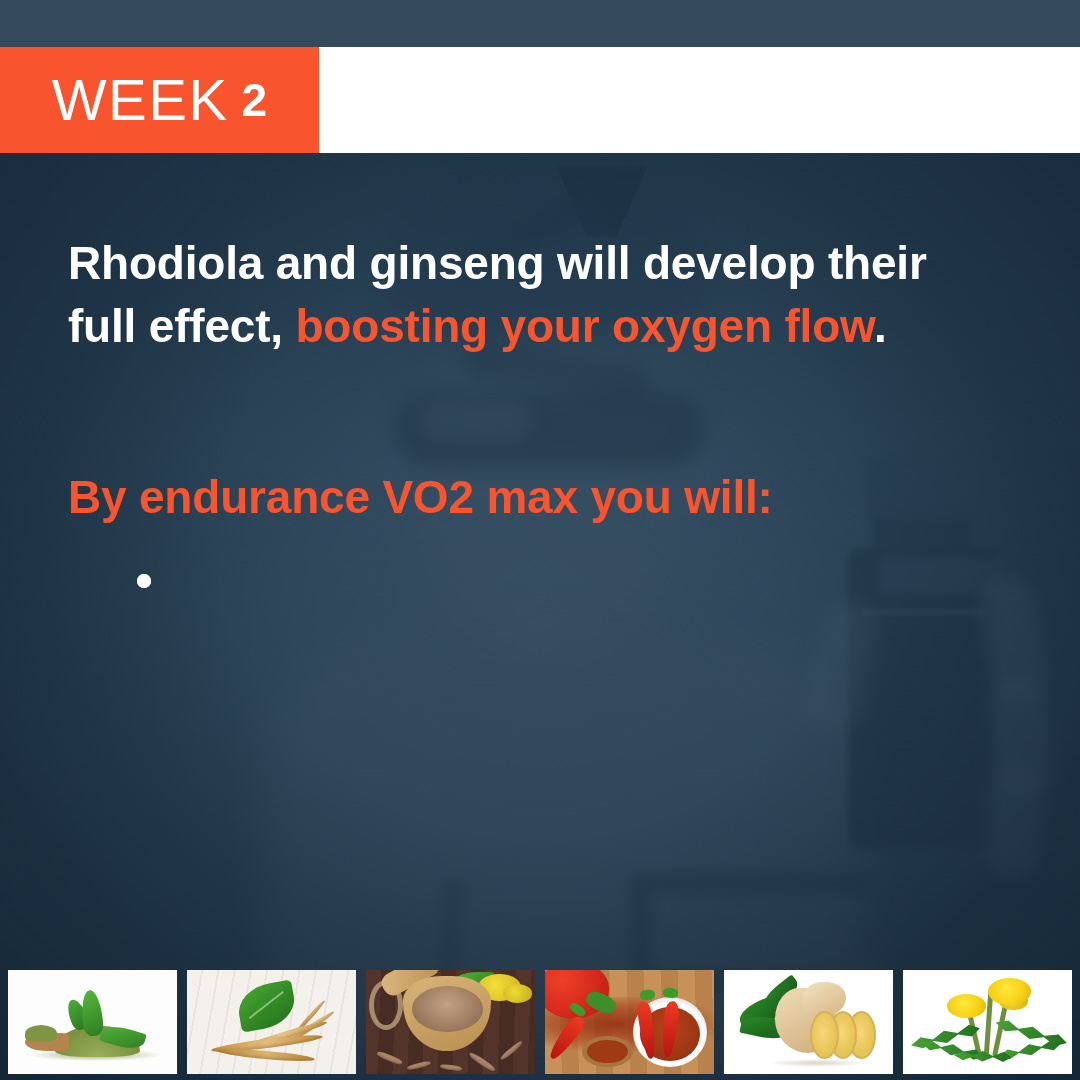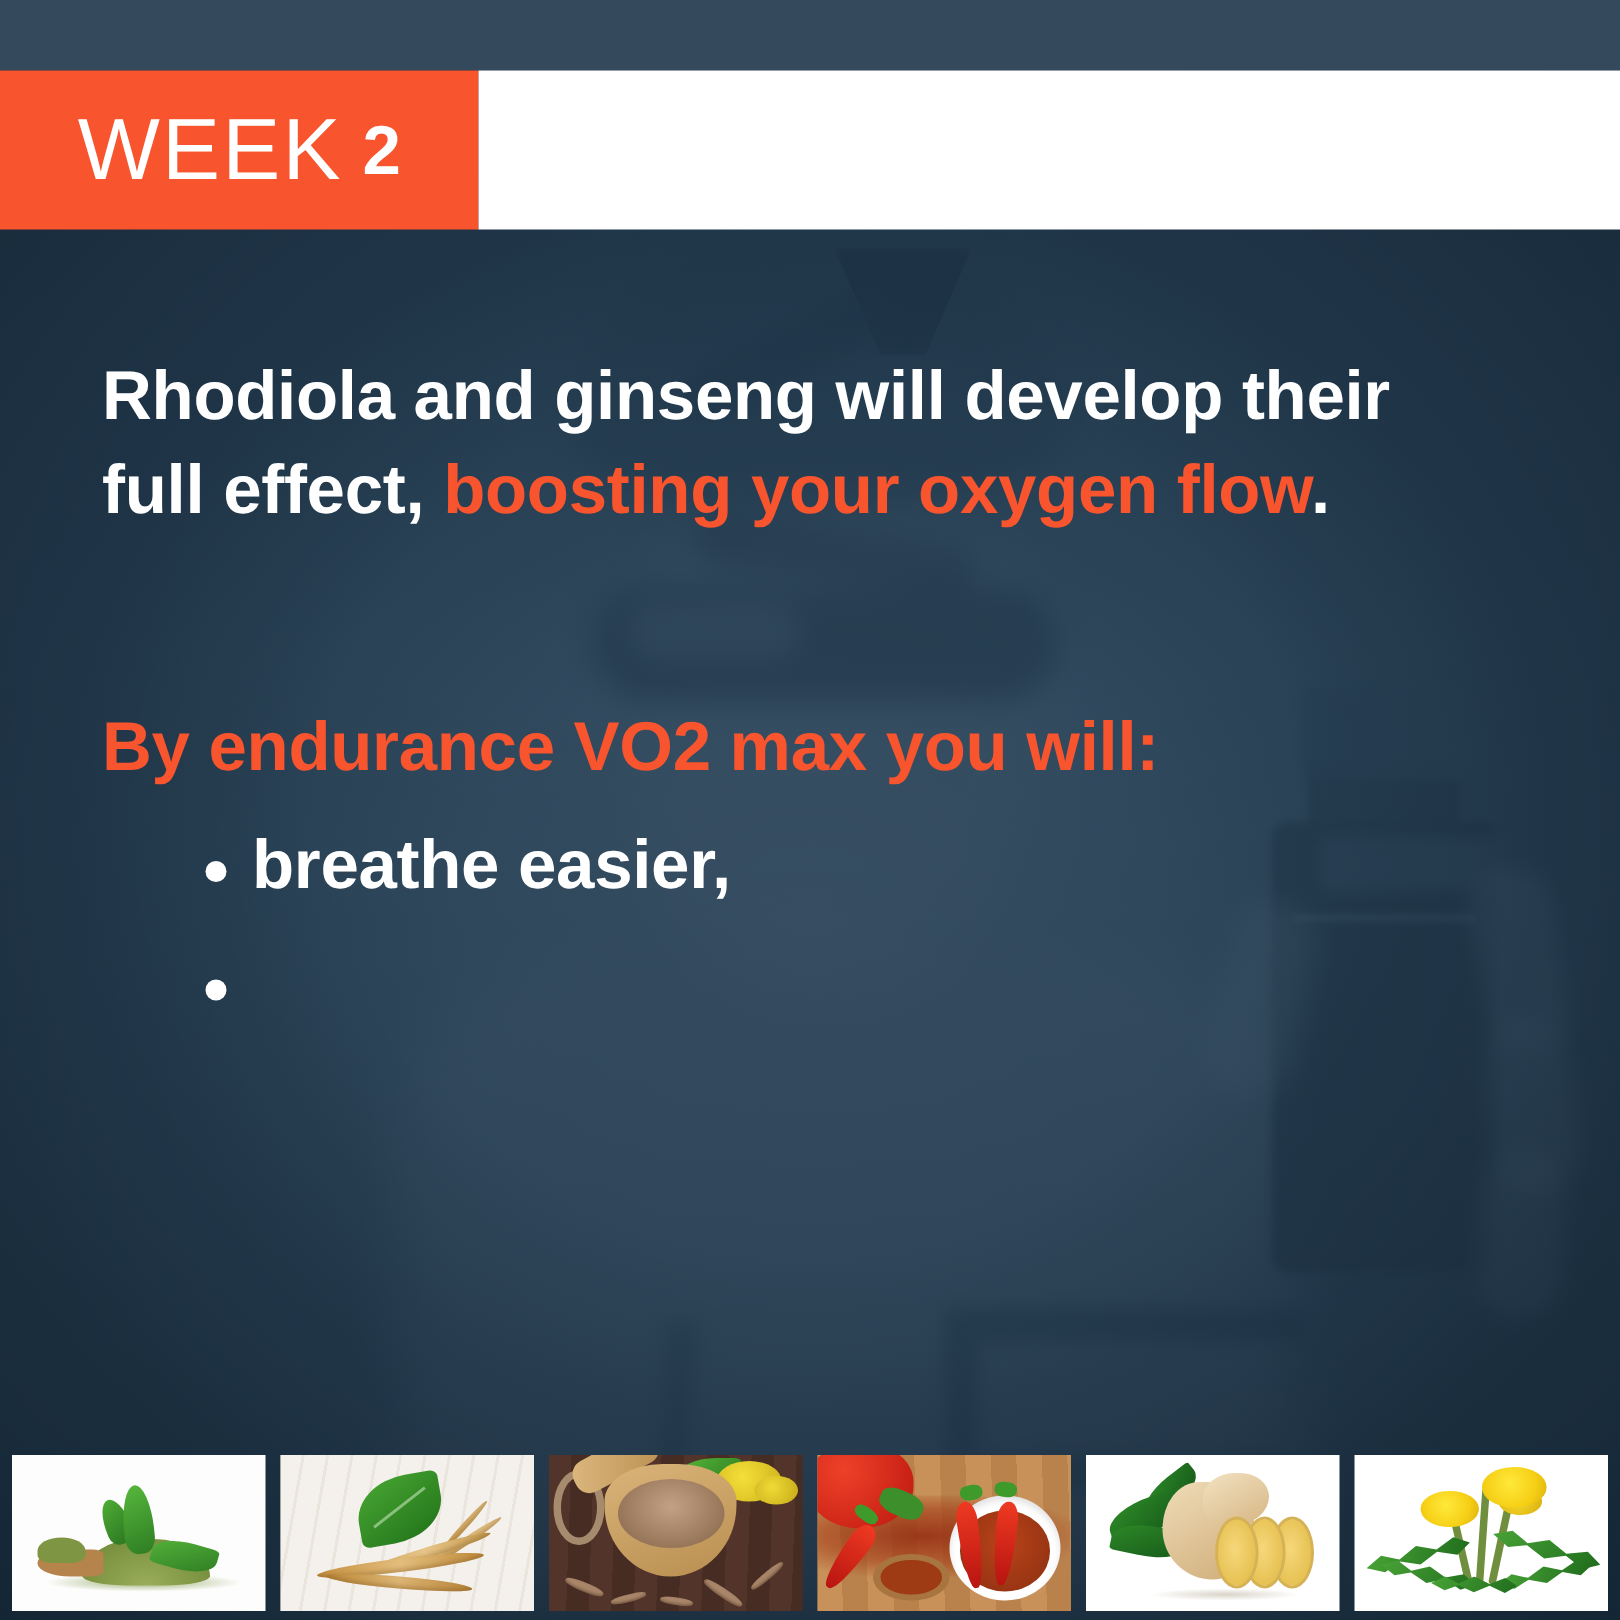--- a/index.html
+++ b/index.html
@@ -454,21 +454,21 @@
     <p class="para"><span>Rhodiola and ginseng will develop their full effect, </span><span class="hl">boosting your oxygen flow</span><span>.</span></p>
 
     <div class="gap-a"></div>
 
 
     <div class="gap-b"></div>
 
     <p class="lead-in">By endurance VO2 max you will:</p>
 
     <ul class="bullets">
-      <li><span class="dot"></span><span>breathe easier,</span></li>
+      <li><span class="dot"></span></li>
       <li><span class="dot"></span></li>
     </ul>
   </div>
 
   <div class="strip">
 
     <div class="thumb t1">
       <div class="scene">
         <div class="dust"></div>
           <div class="mound"></div>

